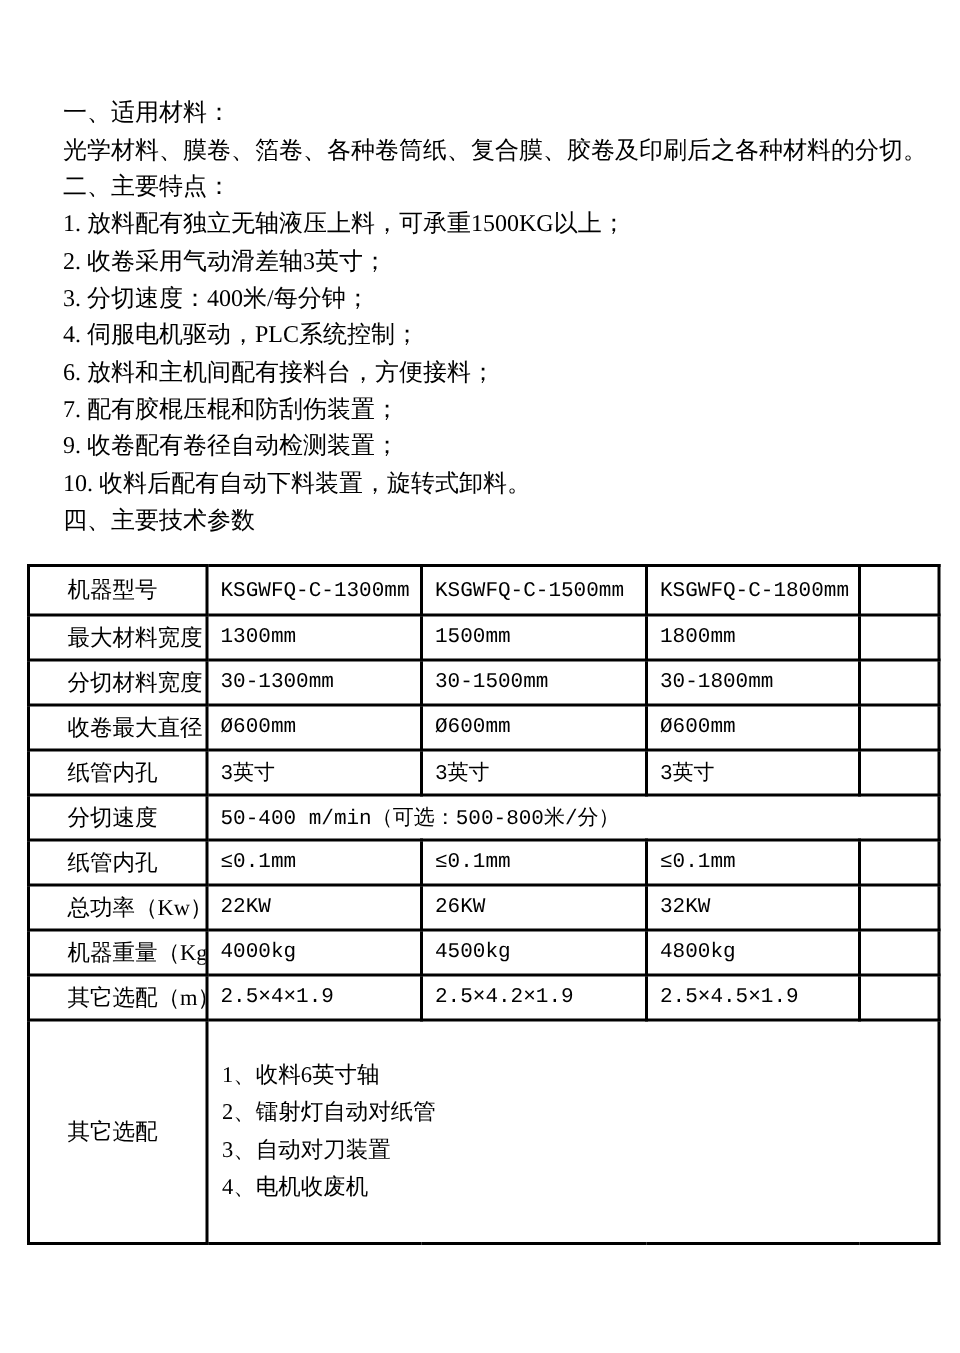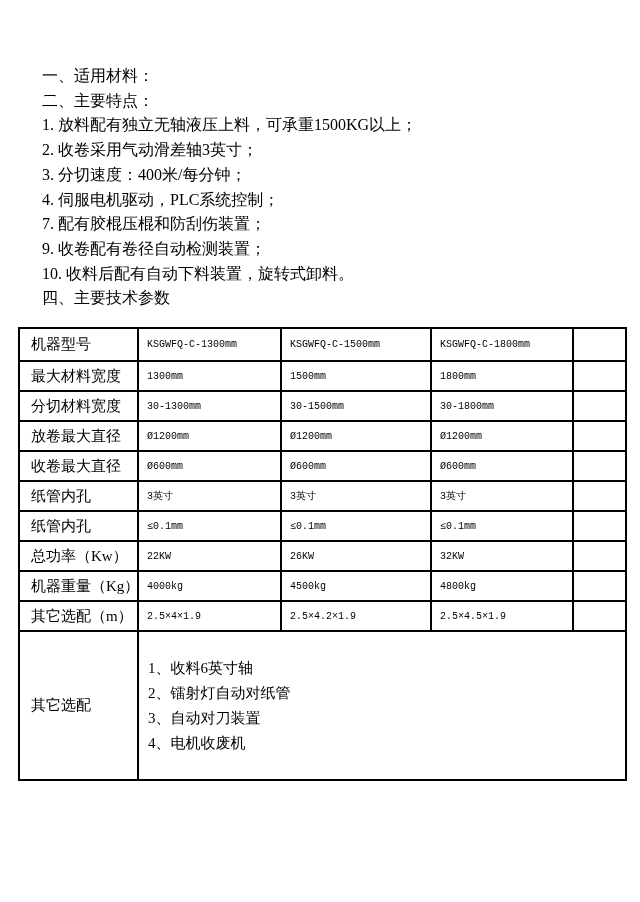--- a/index.html
+++ b/index.html
@@ -40,50 +40,52 @@
     height: 30px;
   }
   table.spec tr.h-header {
     height: 33px;
   }
   table.spec tr.h-options {
     height: 149px;
   }
   td.lbl {
     font-size: 15px;
-    padding-left: 11px;
+    padding-left: 25px;
     white-space: nowrap;
     font-family: "Liberation Serif", "DejaVu Serif", serif;
   }
   td.val {
-    font-size: 10px;
+    font-size: 14px;
     padding-left: 8px;
     white-space: nowrap;
     font-family: "Liberation Mono", "DejaVu Sans Mono", monospace;
   }
   td.opts {
     padding-left: 9px;
   }
   td.opts .opt-line {
     font-size: 15px;
     line-height: 25px;
     white-space: nowrap;
     font-family: "Liberation Serif", "DejaVu Serif", serif;
   }
 </style>
 </head>
 <body>
 
 <div class="textblock">
   <div class="line">一、适用材料：</div>
+  <div class="line">光学材料、膜卷、箔卷、各种卷筒纸、复合膜、胶卷及印刷后之各种材料的分切。</div>
   <div class="line">二、主要特点：</div>
   <div class="line">1. 放料配有独立无轴液压上料，可承重1500KG以上；</div>
   <div class="line">2. 收卷采用气动滑差轴3英寸；</div>
   <div class="line">3. 分切速度：400米/每分钟；</div>
   <div class="line">4. 伺服电机驱动，PLC系统控制；</div>
+  <div class="line">6. 放料和主机间配有接料台，方便接料；</div>
   <div class="line">7. 配有胶棍压棍和防刮伤装置；</div>
   <div class="line">9. 收卷配有卷径自动检测装置；</div>
   <div class="line">10. 收料后配有自动下料装置，旋转式卸料。</div>
   <div class="line">四、主要技术参数</div>
 </div>
 
 <table class="spec">
   <colgroup>
     <col style="width:119px">
     <col style="width:143px">
@@ -107,39 +109,36 @@
       <td class="val"></td>
     </tr>
     <tr>
       <td class="lbl">分切材料宽度</td>
       <td class="val">30-1300mm</td>
       <td class="val">30-1500mm</td>
       <td class="val">30-1800mm</td>
       <td class="val"></td>
     </tr>
     <tr>
-      <td class="lbl">放卷最大直径</td>
-      <td class="val">Ø1200mm</td>
-      <td class="val">Ø1200mm</td>
-      <td class="val">Ø1200mm</td>
-      <td class="val"></td>
-    </tr>
-    <tr>
       <td class="lbl">收卷最大直径</td>
       <td class="val">Ø600mm</td>
       <td class="val">Ø600mm</td>
       <td class="val">Ø600mm</td>
       <td class="val"></td>
     </tr>
     <tr>
       <td class="lbl">纸管内孔</td>
       <td class="val">3英寸</td>
       <td class="val">3英寸</td>
       <td class="val">3英寸</td>
       <td class="val"></td>
+    </tr>
+    <tr>
+      <td class="lbl">分切速度</td>
+      <td class="val" colspan="4">50-400 m/min（可选：500-800米/分）</td>
     </tr>
     <tr>
       <td class="lbl">纸管内孔</td>
       <td class="val">≤0.1mm</td>
       <td class="val">≤0.1mm</td>
       <td class="val">≤0.1mm</td>
       <td class="val"></td>
     </tr>
     <tr>
       <td class="lbl">总功率（Kw）</td>

